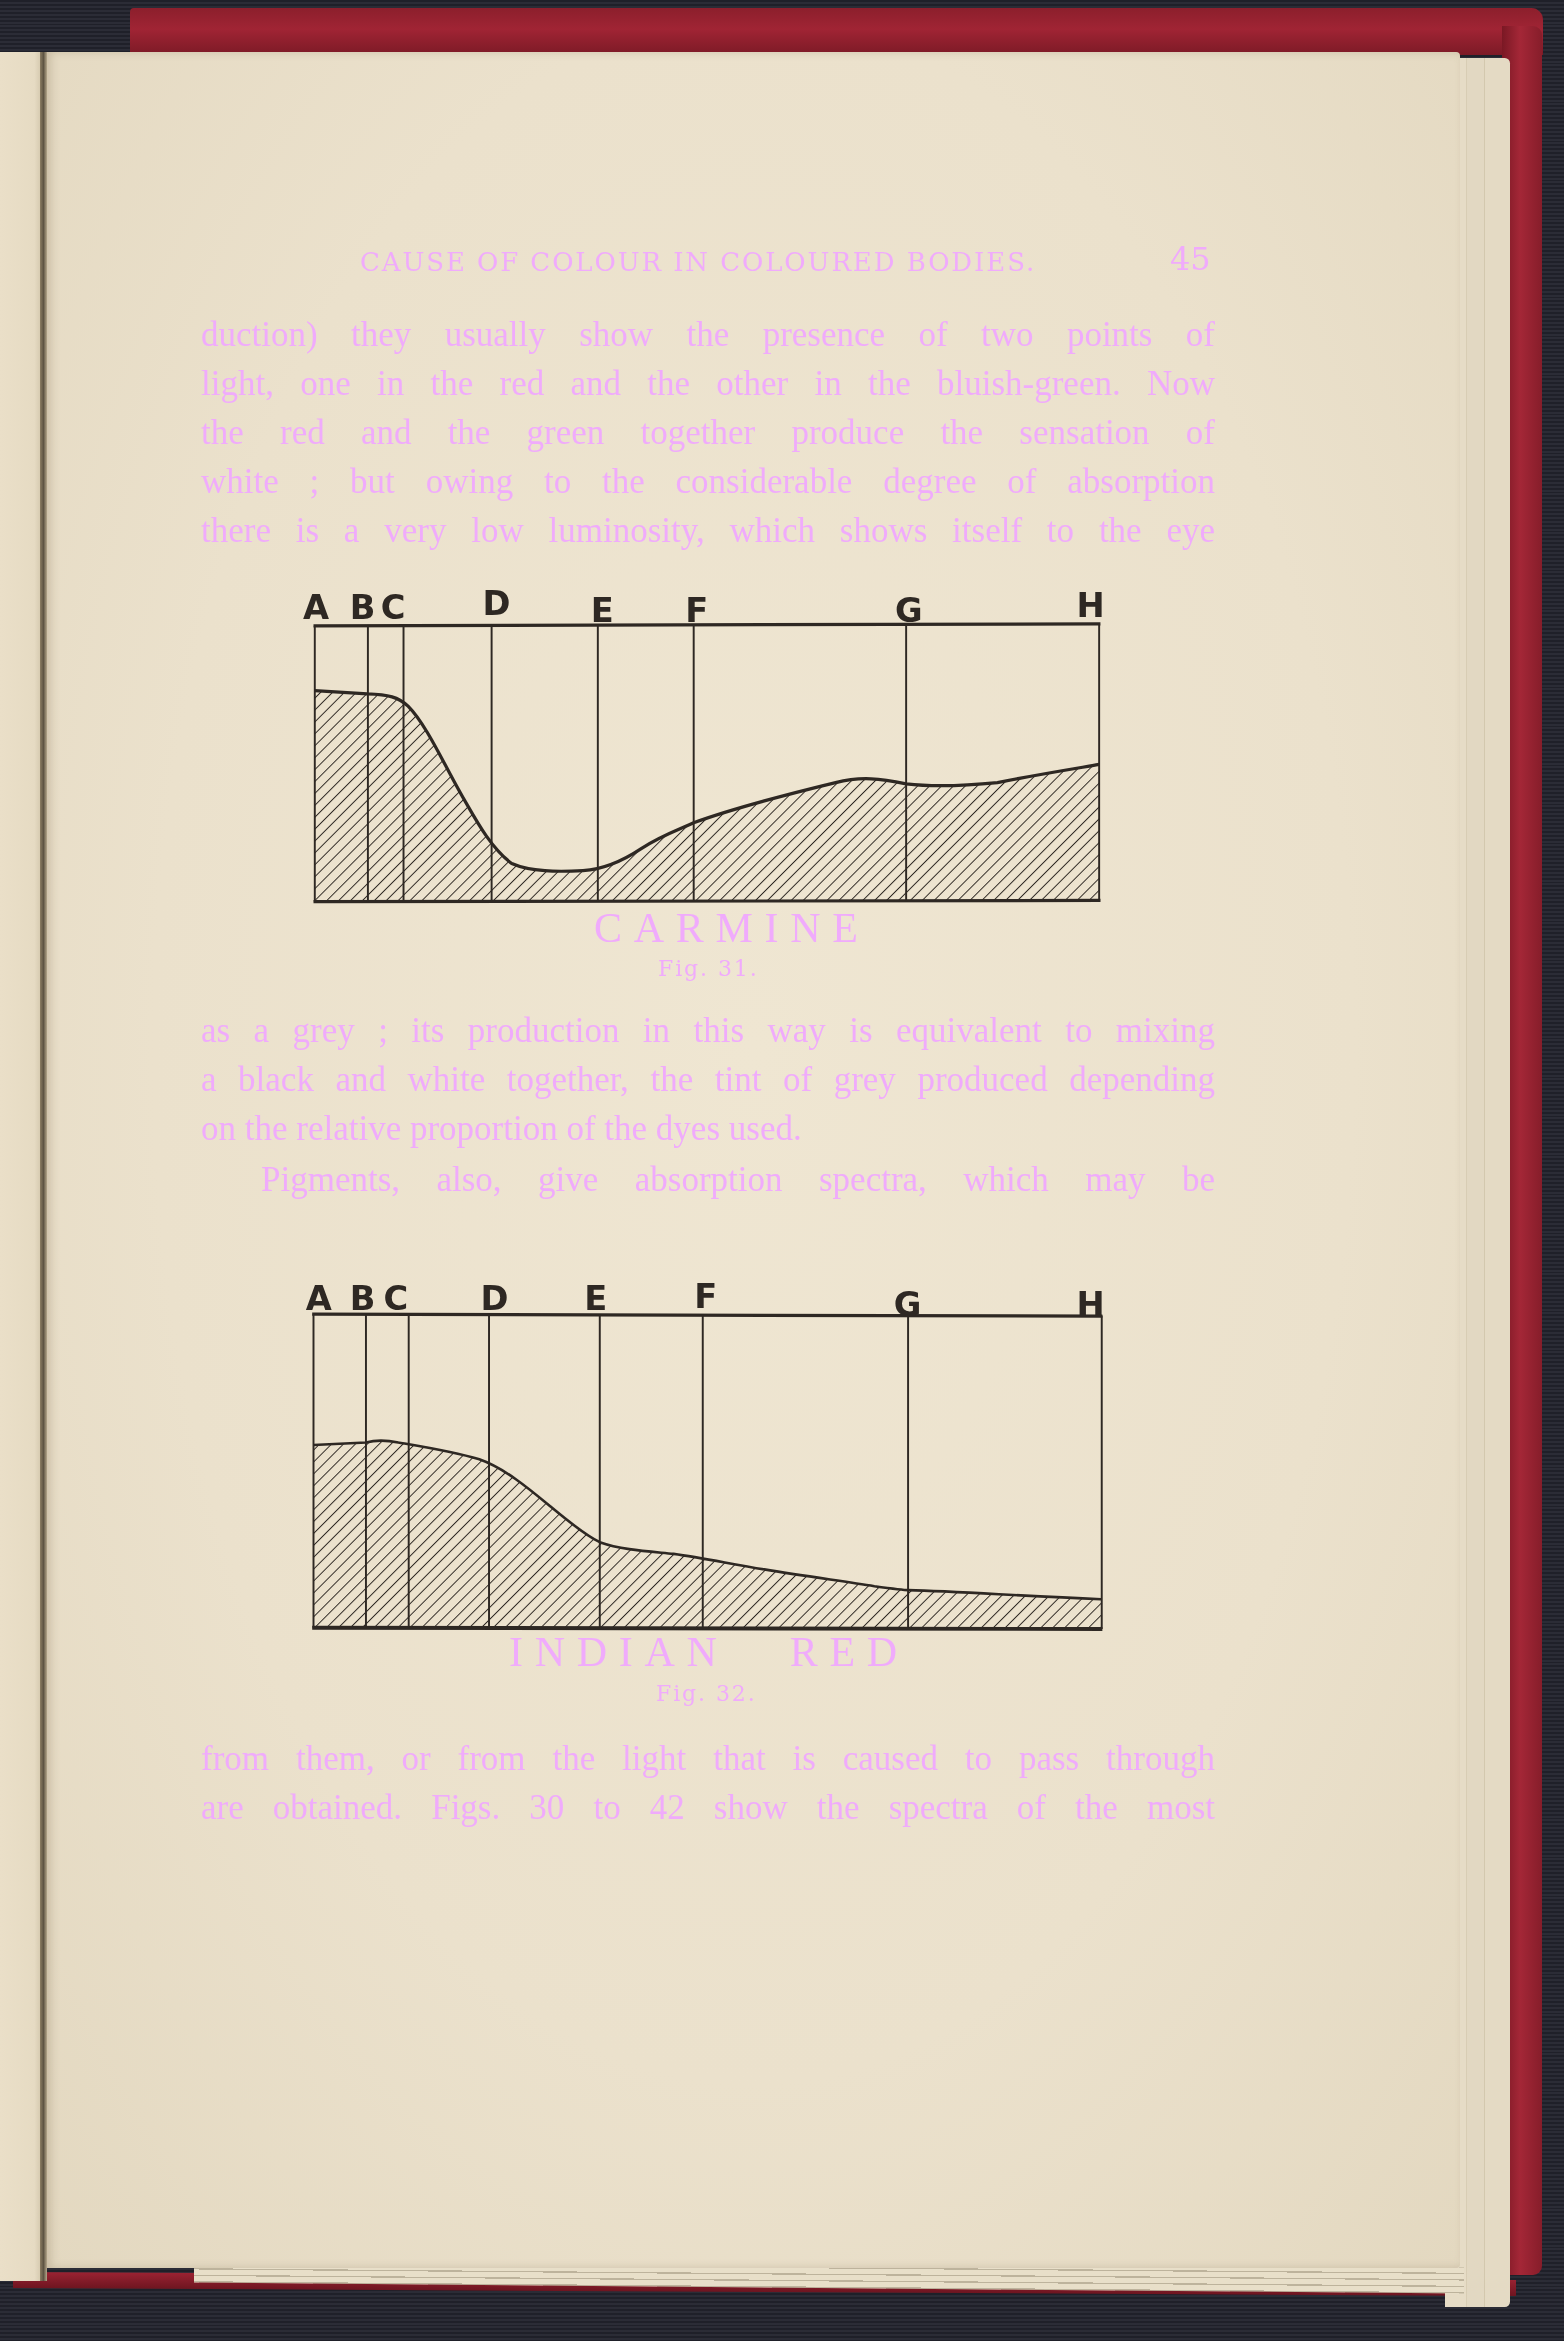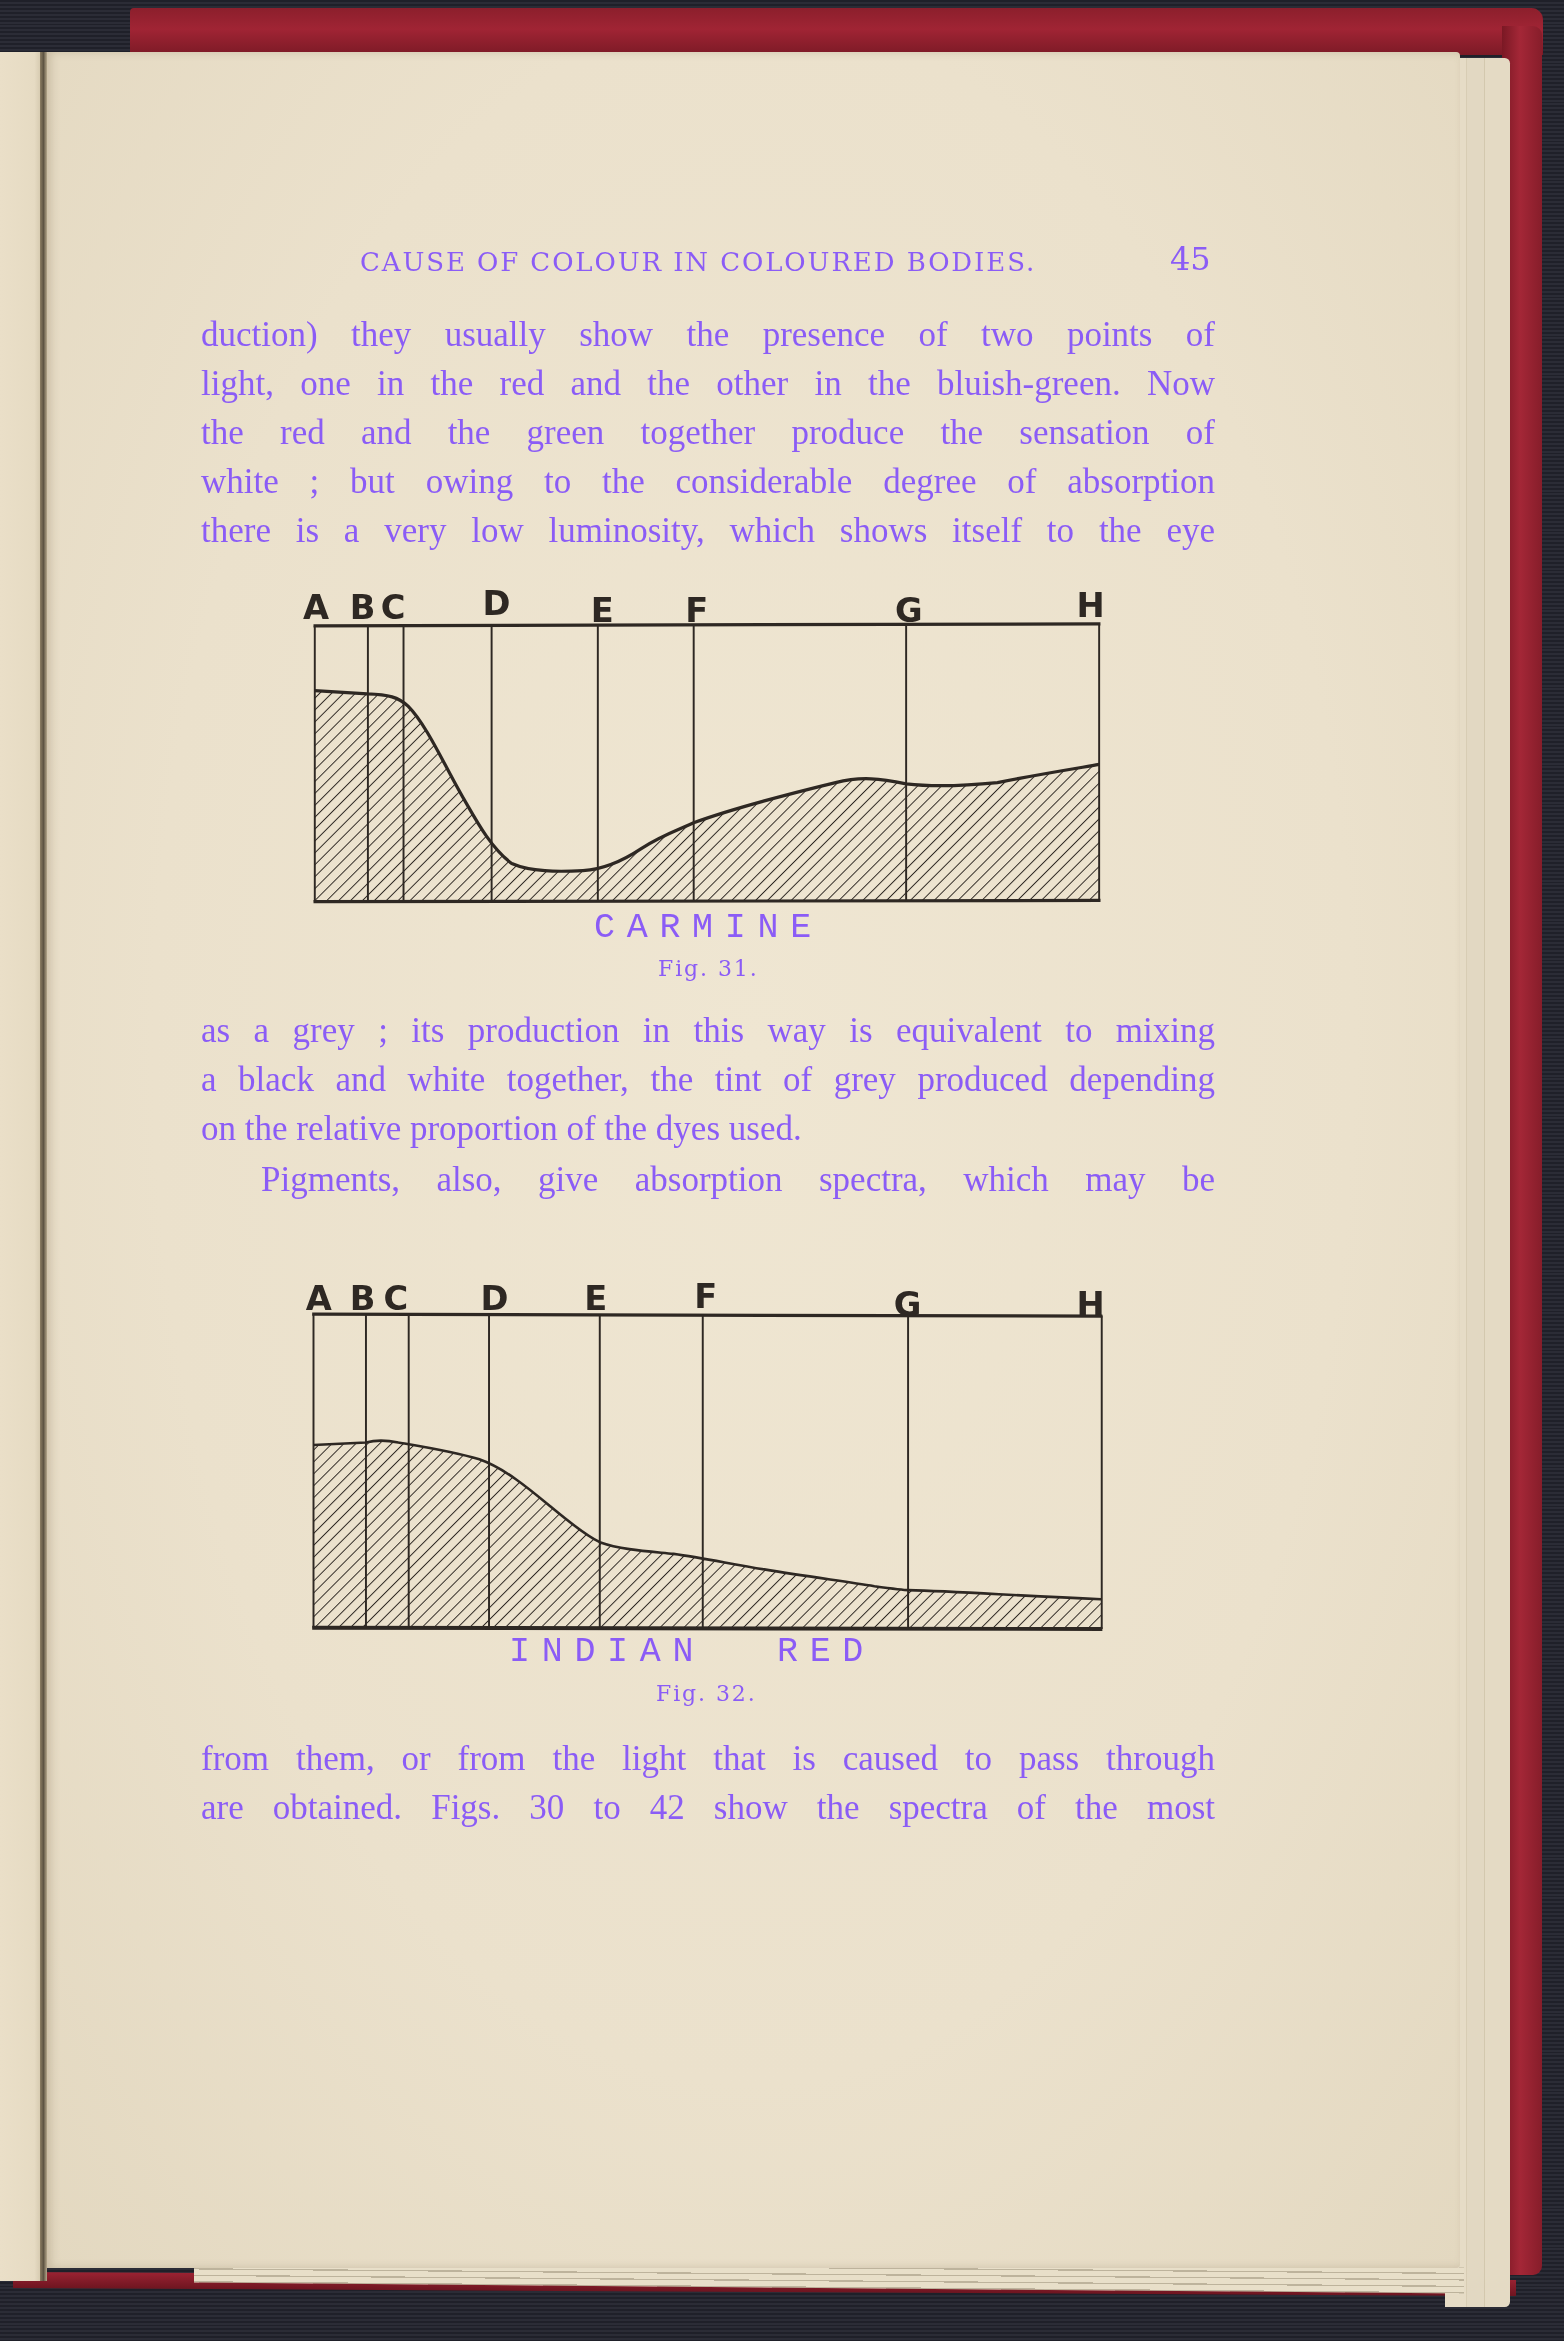--- a/index.html
+++ b/index.html
@@ -9,34 +9,34 @@
       #25262f; }
   .binding-top { position:absolute; left:130px; top:7.8px; width:1413px; height:47px; background:linear-gradient(180deg,#8c1f2c,#a02434 45%,#7c1a26); border-radius:3.9px 11.7px 0 0; }
   .binding-right { position:absolute; left:1502px; top:26px; width:40px; height:2249px; background:linear-gradient(90deg,#7a1824,#a42737 45%,#861d2a); border-radius:0 9px 9px 0; }
   .binding-bottom { position:absolute; left:13px; top:2276px; width:1503px; height:15.6px; background:linear-gradient(180deg,#9a2232,#6e1520); transform:skewY(0.3deg); }
   .page-stack { position:absolute; left:1445px; top:58px; width:65px; height:2249px; background:linear-gradient(90deg,#e6dcc6 0 21px,#d8cdb4 21px 22px,#e2d8c2 22px 39px,#d3c8ae 39px 40px,#e4dac4 40px 65px); border-radius:0 5.2px 5.2px 0; }
   .page-stack-bottom { position:absolute; left:194px; top:2262px; width:1270px; height:26px; background:repeating-linear-gradient(180deg,#e8dfc9 0 5.2px,#bdb39c 5.2px 6.5px); transform:skewY(0.5deg); }
   .left-page { position:absolute; left:0; top:52px; width:43px; height:2229px; background:linear-gradient(90deg,#eadfc8,#e6dbc3 80%,#cfc3a8); }
   .gutter { position:absolute; left:40px; top:52px; width:6.5px; height:2229px; background:linear-gradient(90deg,#8b7d63,#5e5443,#b4a68a); }
   .page { position:absolute; left:47px; top:52px; width:1413px; height:2216px; background:radial-gradient(ellipse at 50% 45%, #efe6d2 0%, #ebe1cc 60%, #e3d8c0 100%); border-radius:0 3.9px 3.9px 0; box-shadow: inset 3.9px 0 9px rgba(120,100,70,.25); }
 
-  .ink { color:#8b5cf6; }
+  .ink { color:#f0abfc; }
   .runhead { position:absolute; left:360px; top:248px; font-size:26px; letter-spacing:1.9px; line-height:28.5px; white-space:nowrap; }
   .pagenum { position:absolute; left:1170px; top:241px; font-size:32px; line-height:36px; }
 
   .para { position:absolute; left:201px; width:1014px; font-size:35px; line-height:49px; text-align:justify; text-align-last:justify;font-family:Liberation Serif, serif; }
   .para .ln { display:block; height:49px; white-space:nowrap; text-align:justify; text-align-last:justify; }
   .para .ln.last { text-align-last:left; }
   .para .ln.indent { padding-left:60px; }
 
   .fig { position:absolute; }
   .fig svg { display:block; overflow:visible; }
   .label-svg text { font-family:"DejaVu Sans", sans-serif; font-weight:bold; fill:#2e2823; }
 
-  .figname { position:absolute; font-family:Liberation Mono, monospace; font-size:35px; letter-spacing:11.7px; line-height:39px; white-space:nowrap; }
+  .figname { position:absolute; font-family:Liberation Serif, serif; font-size:42px; letter-spacing:11.7px; line-height:39px; white-space:nowrap; }
   .figcap { position:absolute; font-size:22px; letter-spacing:1.9px; line-height:26px; white-space:nowrap; }
 </style>
 </head>
 <body>
 
 <div class="cloth"></div>
 <div class="binding-top"></div>
 <div class="binding-right"></div>
 <div class="binding-bottom"></div>
 <div class="page-stack"></div>

